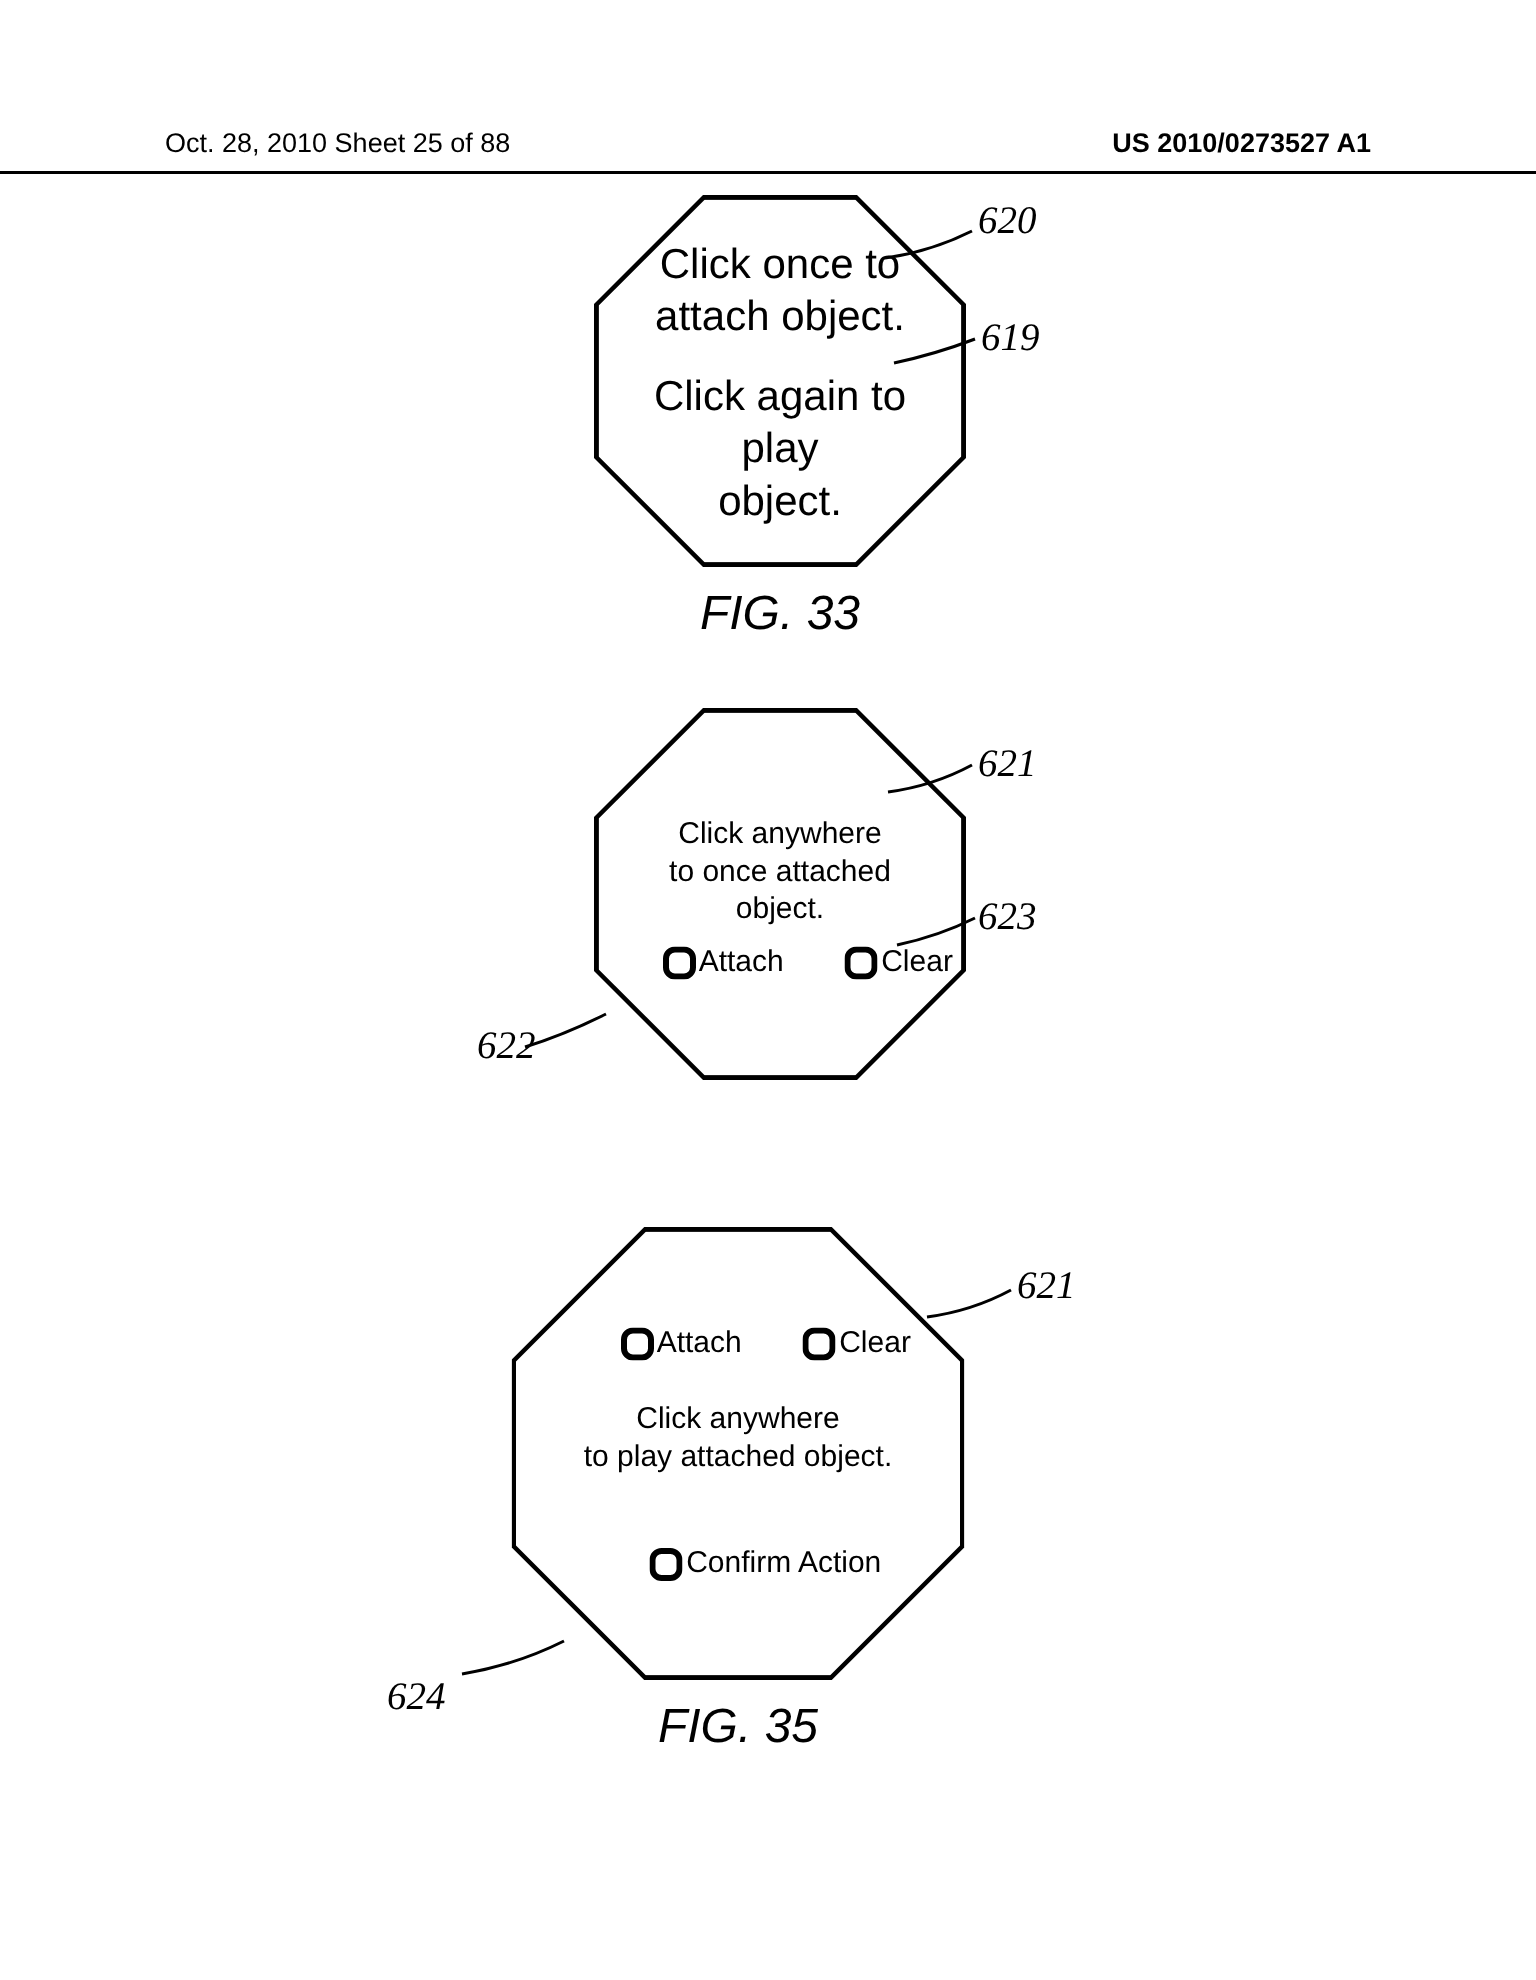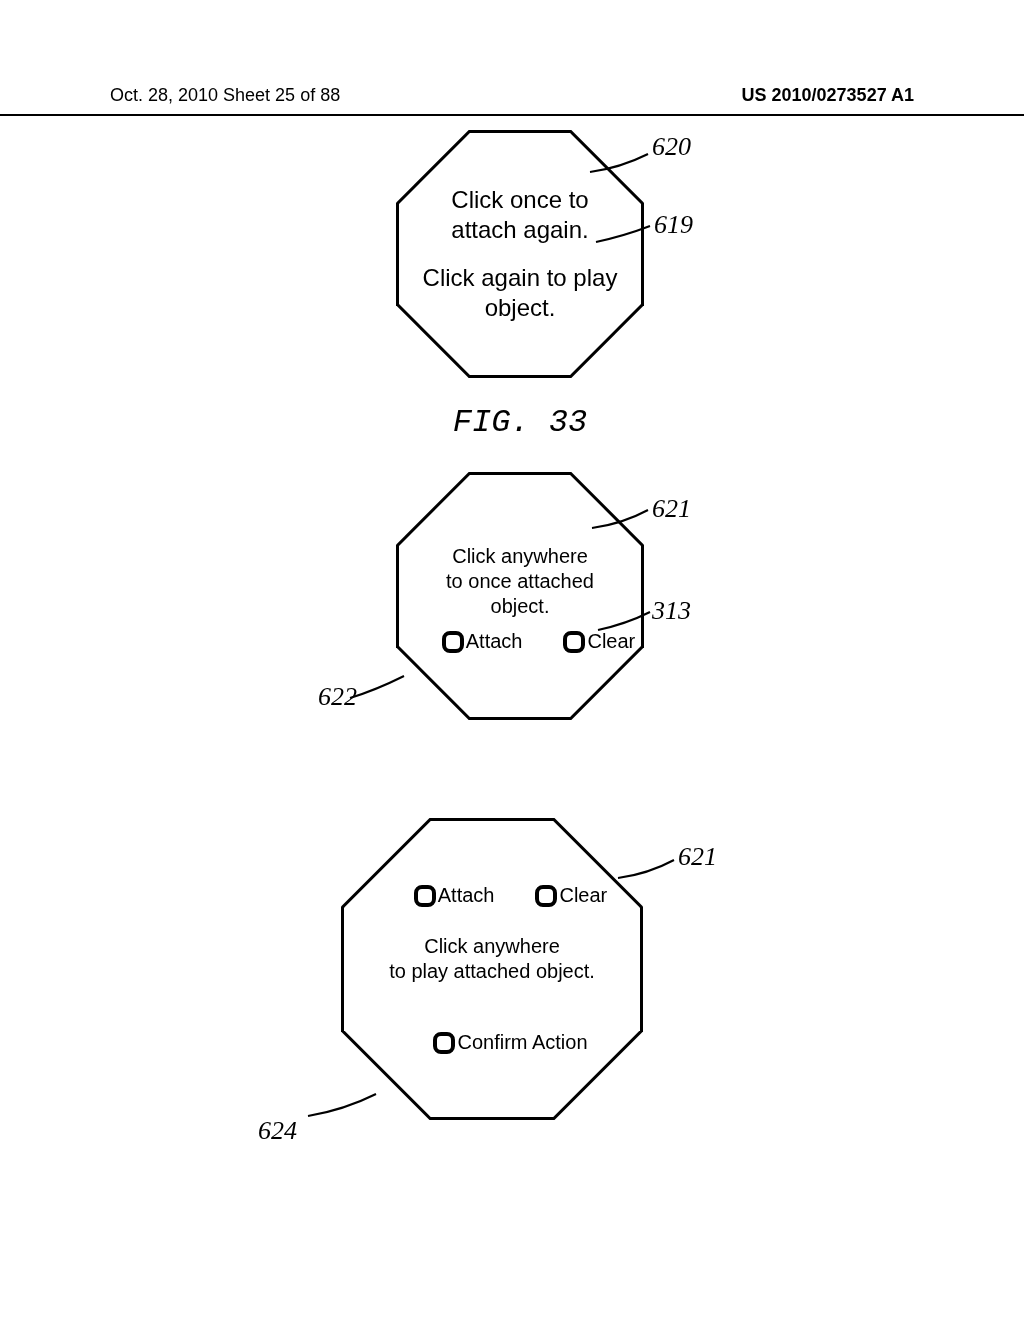--- a/index.html
+++ b/index.html
@@ -31,25 +31,25 @@
     top: 130px;
     width: 1024px;
   }
 
   .fig {
     position: absolute;
     width: 520px;
   }
 
   .fig-caption {
-    font-family: Liberation Mono, monospace;
+    font-family: Liberation Sans, sans-serif;
     font-style: italic;
     font-size: 32px;
     text-align: center;
-    margin-top: 26px;
+    margin-top: 12px;
   }
 
   
   .oct-wrap {
     position: relative;
     margin: 0 auto;
   }
   .oct-border, .oct-fill {
     position: absolute;
     inset: 0;
@@ -103,21 +103,21 @@
     position: absolute;
     stroke: #000;
     stroke-width: 2;
     fill: none;
     overflow: visible;
   }
 
   
   .fig33 { left: 260px; top: 0; }
   .fig33 .oct-wrap { width: 248px; height: 248px; }
-  .fig33 .oct-fill { font-size: 24px; gap: 18px; }
+  .fig33 .oct-fill { font-size: 28px; gap: 18px; }
 
   .fig34 { left: 260px; top: 342px; }
   .fig34 .oct-wrap { width: 248px; height: 248px; }
   .fig34 .instr { margin-top: 6px; }
 
   .fig35 { left: 232px; top: 688px; }
   .fig35 .oct-wrap { width: 302px; height: 302px; }
   .fig35 .oct-fill { gap: 22px; }
   .fig35 .btn-top { margin-top: 0; margin-bottom: 4px; }
   .fig35 .btn-bot { margin-top: 24px; }
@@ -132,21 +132,21 @@
 </div>
 
 <div class="stage">
 
   <div class="fig fig33">
     <div class="oct-wrap">
       <div class="oct-border"></div>
       <div class="oct-fill">
         <div>
           <span class="oct-line">Click once to</span>
-          <span class="oct-line">attach again.</span>
+          <span class="oct-line">attach object.</span>
         </div>
         <div>
           <span class="oct-line">Click again to play</span>
           <span class="oct-line">object.</span>
         </div>
       </div>
     </div>
     <div class="fig-caption">FIG. 33</div>
 
     <svg class="lead" style="left:330px; top:20px;" width="80" height="30">
@@ -187,21 +187,21 @@
     </div>
 
     <svg class="lead" style="left:332px; top:34px;" width="76" height="30">
         <path d="M0 22 Q30 18 56 4"></path>
       </svg>
     <div class="ref" style="left:392px; top:22px;">621</div>
 
     <svg class="lead" style="left:338px; top:136px;" width="68" height="30">
         <path d="M0 22 Q28 16 52 4"></path>
       </svg>
-    <div class="ref" style="left:392px; top:124px;">313</div>
+    <div class="ref" style="left:392px; top:124px;">623</div>
 
     <svg class="lead" style="left:86px; top:204px;" width="76" height="30">
         <path d="M58 0 Q30 14 4 22"></path>
       </svg>
     <div class="ref" style="left:46px; top:210px;margin-left:12px;">622</div>
   </div>
 
   <div class="fig fig35">
     <div class="oct-wrap">
       <div class="oct-border"></div>
@@ -227,20 +227,21 @@
         <div class="btn-row btn-bot">
           <span class="btn">
             <svg width="22" height="22" viewBox="0 0 22 22">
                 <rect x="2" y="2" width="18" height="18" rx="6" ry="6" fill="none" stroke="#000" stroke-width="4"></rect>
               </svg>
             <span>Confirm Action</span>
           </span>
         </div>
       </div>
     </div>
+    <div class="fig-caption">FIG. 35</div>
 
     <svg class="lead" style="left:386px; top:38px;" width="76" height="30">
         <path d="M0 22 Q30 18 56 4"></path>
       </svg>
     <div class="ref" style="left:446px; top:24px;">621</div>
 
     <svg class="lead" style="left:72px; top:276px;" width="90" height="30">
         <path d="M72 0 Q40 16 4 22"></path>
       </svg>
     <div class="ref" style="left:26px; top:298px;">624</div>

